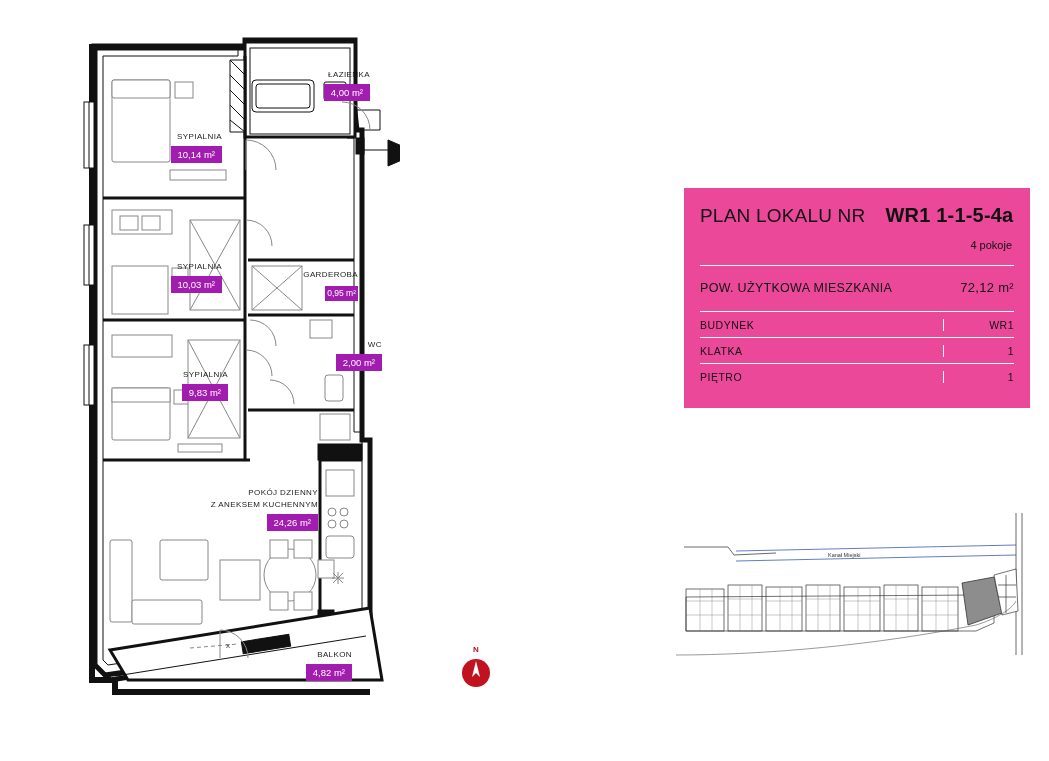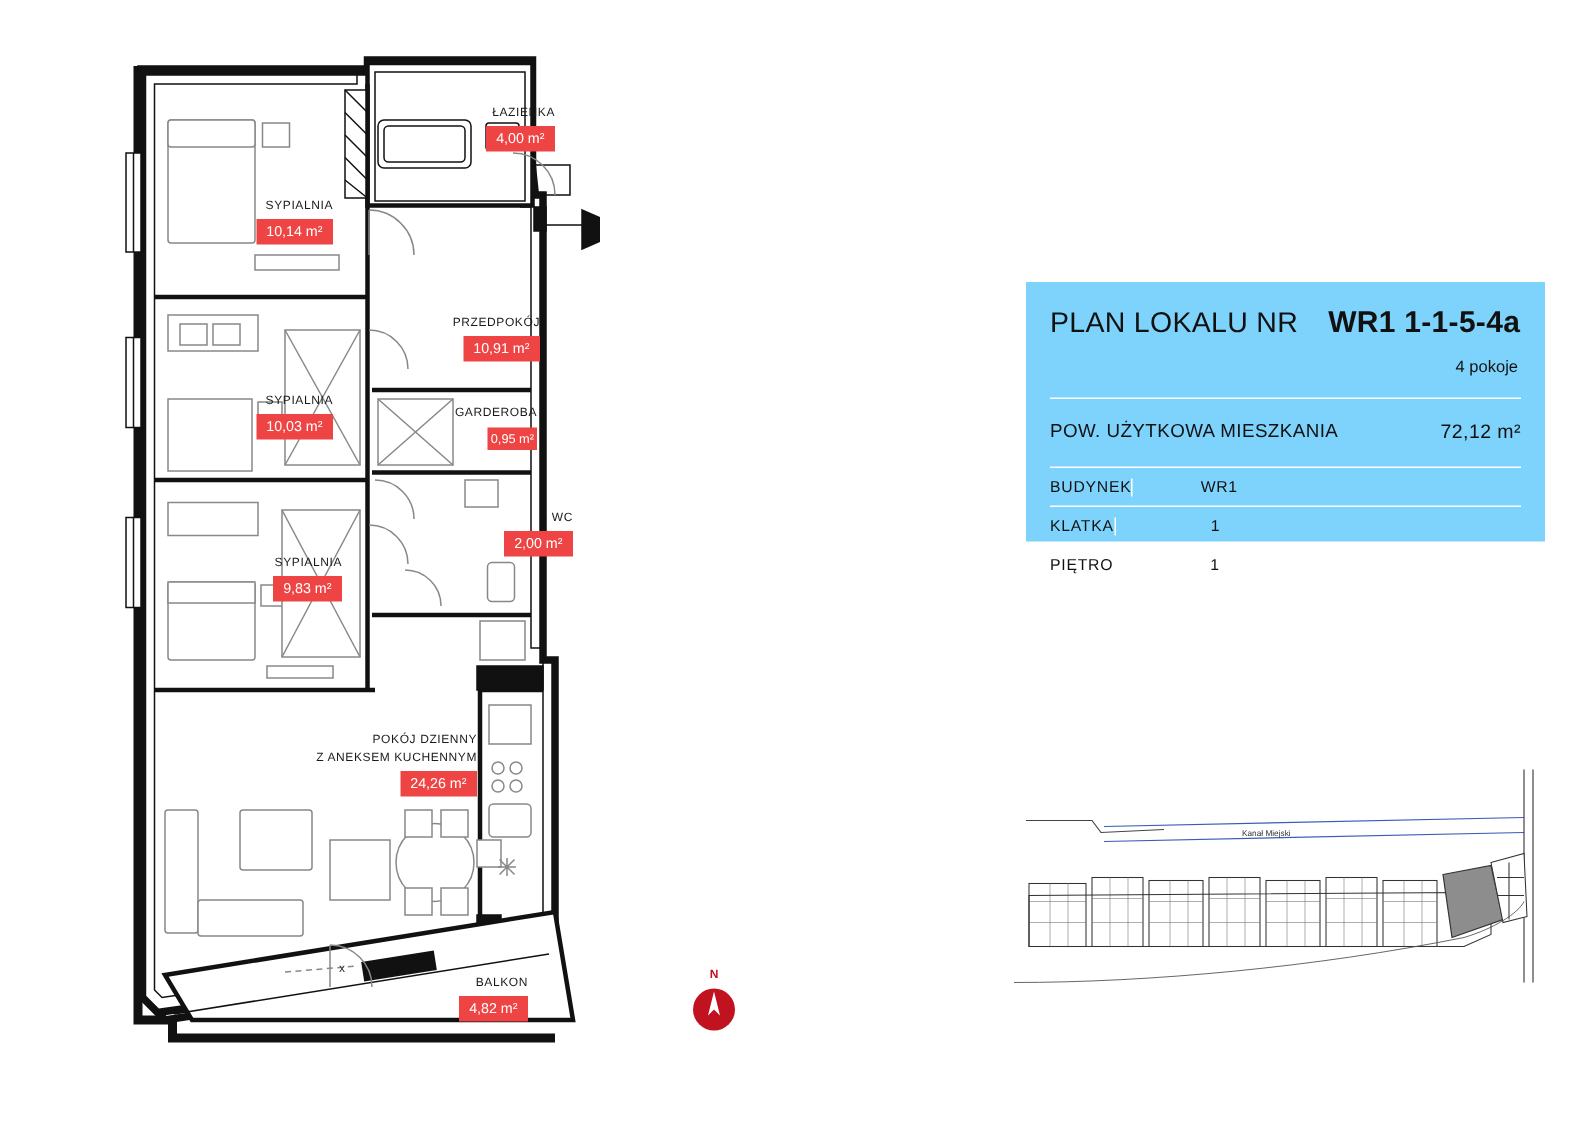--- a/index.html
+++ b/index.html
@@ -37,39 +37,39 @@
     font-size: 8px;
     letter-spacing: 0.4px;
     color: #1a1a1a;
     text-transform: uppercase;
     margin-bottom: 2px;
     line-height: 10px;
   }
   .room-name.two-line { line-height: 10px; }
   .room-area {
     display: inline-block;
-    background: #ef4444;
+    background: #a21caf;
     color: #ffffff;
     font-size: 9.5px;
     padding: 3px 7px 3px 7px;
     line-height: 11px;
     font-weight: 400;
   }
   .room-area.small {
     font-size: 8.5px;
     padding: 2px 2px;
   }
   
   #info-card {
     position: absolute;
     left: 684px;
     top: 188px;
     width: 346px;
-    height: 173px;
-    background: #7dd3fc;
+    height: 220px;
+    background: #ec4899;
   }
   #info-card .card-pad { padding: 0 16px; }
   .card-title-row {
     display: flex;
     align-items: baseline;
     justify-content: flex-start;
     padding-top: 16px;
   }
   .card-title {
     font-size: 19px;
@@ -91,32 +91,34 @@
     padding-right: 2px;
   }
   .card-divider {
     height: 1px;
     background: #ffffff;
     margin: 14px 0 0 0;
   }
   .card-area-row {
     display: flex;
     justify-content: space-between;
+    align-items: center;
     margin-top: 14px;
     font-size: 12.5px;
     color: #111;
     letter-spacing: 0.3px;
   }
   .card-area-val { font-size: 13px; }
   .card-table {
     margin-top: 16px;
     border-top: 1px solid #ffffff;
   }
   .card-row {
     display: flex;
+    justify-content: space-between;
     align-items: center;
     font-size: 10.5px;
     letter-spacing: 0.5px;
     color: #111;
     padding: 7px 0 6px 0;
     border-bottom: 1px solid #ffffff;
     position: relative;
   }
   .card-row:last-child { border-bottom: none; }
   .card-row .val {
@@ -350,24 +352,20 @@
     <div class="room-tag" style="left:42px; top:112px; width:110px;">
       <div class="room-name">SYPIALNIA</div>
       <div class="room-area">10,14 m²</div>
     </div>
 
     <div class="room-tag" style="left:42px; top:242px; width:110px;">
       <div class="room-name">SYPIALNIA</div>
       <div class="room-area">10,03 m²</div>
     </div>
 
-    <div class="room-tag" style="left:182px; top:190px; width:108px;">
-      <div class="room-name">PRZEDPOKÓJ</div>
-      <div class="room-area">10,91 m²</div>
-    </div>
 
     <div class="room-tag" style="left:188px; top:250px; width:100px;">
       <div class="room-name">GARDEROBA</div>
       <div class="room-area small">0,95 m²</div>
     </div>
 
     <div class="room-tag" style="left:212px; top:320px; width:100px;">
       <div class="room-name">WC</div>
       <div class="room-area">2,00 m²</div>
     </div>

